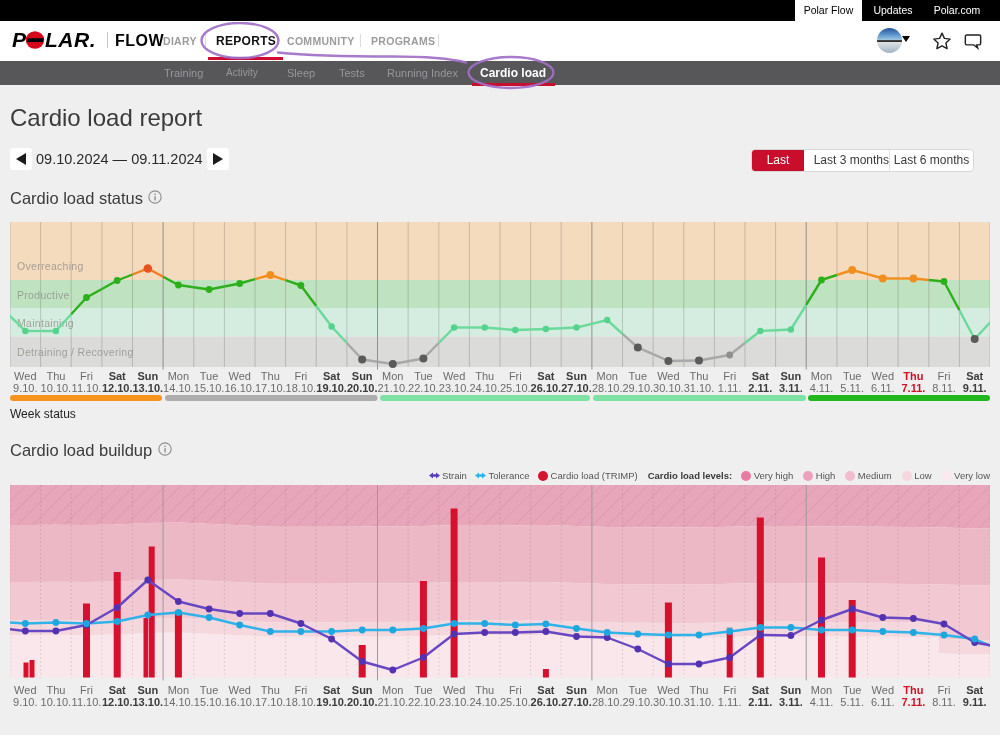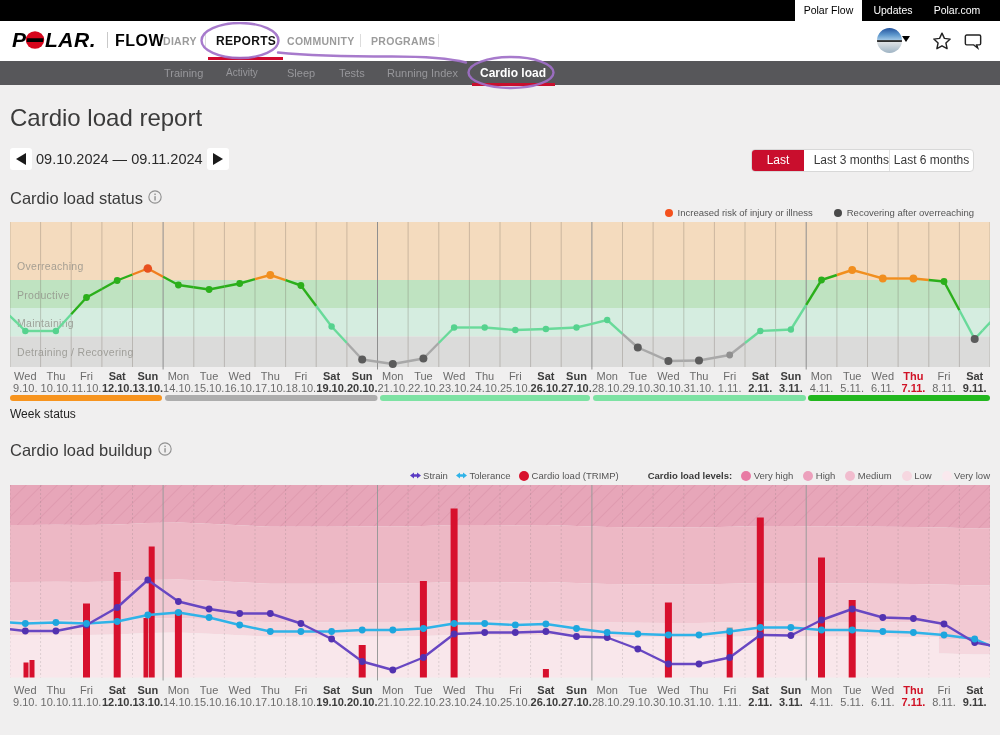--- a/index.html
+++ b/index.html
@@ -92,24 +92,20 @@
   <div style="width:85px;color:#3A3A3A;font-size:12px;line-height:21px;text-align:right">Last 3 months</div>
   <div style="width:84px;color:#3A3A3A;font-size:12px;line-height:21px;text-align:center;border-left:1px solid #E2E2E2">Last 6 months</div>
 </div>
 
 <div class="abs" style="left:10px;top:189px;font-size:16.5px;color:#3B3B3B">Cardio load status</div>
 <svg class="abs" style="left:147.5px;top:190px" width="14" height="14" viewBox="0 0 15 15">
   <circle cx="7.5" cy="7.5" r="6.6" fill="none" stroke="#909090" stroke-width="1.2"></circle>
   <rect x="6.8" y="6.6" width="1.5" height="4.6" fill="#909090"></rect>
   <rect x="6.8" y="3.8" width="1.5" height="1.6" fill="#909090"></rect>
 </svg>
-<div class="abs" style="top:207px;right:26px;height:11px;font-size:9.5px;color:#555;display:flex;align-items:center">
-  <span style="width:8px;height:8px;border-radius:50%;background:#F4511D;margin-right:5px"></span>Increased risk of injury or illness
-  <span style="width:8px;height:8px;border-radius:50%;background:#4A4A4A;margin-left:21px;margin-right:5px"></span>Recovering after overreaching
-</div>
 
 <svg width="980" height="182" viewBox="0 0 980 182" style="position:absolute;left:10px;top:222px">
 <rect x="0" y="0" width="980" height="58" fill="#F4DBBE"></rect>
 <rect x="0" y="58" width="980" height="28" fill="#BFE3C1"></rect>
 <rect x="0" y="86" width="980" height="28.5" fill="#D5EDE0"></rect>
 <rect x="0" y="114.5" width="980" height="30.5" fill="#DBDBDA"></rect>
 <line x1="0.0" y1="0" x2="0.0" y2="145" stroke="rgba(110,100,90,0.30)" stroke-width="1"></line>
 <line x1="30.6" y1="0" x2="30.6" y2="145" stroke="rgba(110,100,90,0.30)" stroke-width="1"></line>
 <line x1="61.2" y1="0" x2="61.2" y2="145" stroke="rgba(110,100,90,0.30)" stroke-width="1"></line>
 <line x1="91.9" y1="0" x2="91.9" y2="145" stroke="rgba(110,100,90,0.30)" stroke-width="1"></line>
@@ -326,21 +322,21 @@
       <svg width="11" height="7" viewBox="0 0 11 7" style="margin-right:2.5px">
         <path d="M0,3.5 L4,0.5 L4,2.3 L7,2.3 L7,0.5 L11,3.5 L7,6.5 L7,4.7 L4,4.7 L4,6.5 Z" fill="#5B3CC4"></path>
       </svg>
       <span>Strain</span>
       <svg width="11" height="7" viewBox="0 0 11 7" style="margin-right:2.5px;margin-left:8px">
         <path d="M0,3.5 L4,0.5 L4,2.3 L7,2.3 L7,0.5 L11,3.5 L7,6.5 L7,4.7 L4,4.7 L4,6.5 Z" fill="#2FB3E8"></path>
       </svg>
       <span>Tolerance</span>
       <span style="width:10px;height:10px;border-radius:50%;background:#D8112D;margin-left:8px;margin-right:3px"></span>
       <span>Cardio load (TRIMP)</span>
-      <span style="font-weight:bold;color:#3A3A3A;margin-left:29px">Cardio load levels:</span>
+      <span style="font-weight:bold;color:#3A3A3A;margin-left:10px">Cardio load levels:</span>
       <span style="width:10px;height:10px;border-radius:50%;background:#E87BA4;margin-left:9px;margin-right:2.5px"></span>
       <span>Very high</span>
       <span style="width:10px;height:10px;border-radius:50%;background:#ECA0BC;margin-left:10px;margin-right:2.5px"></span>
       <span>High</span>
       <span style="width:10px;height:10px;border-radius:50%;background:#F1BCCE;margin-left:10px;margin-right:2.5px"></span>
       <span>Medium</span>
       <span style="width:10px;height:10px;border-radius:50%;background:#F6D7E0;margin-left:10px;margin-right:2.5px"></span>
       <span>Low</span>
       <span style="width:10px;height:10px;border-radius:50%;background:#FAE9EE;margin-left:10px;margin-right:2.5px"></span>
       <span>Very low</span>

